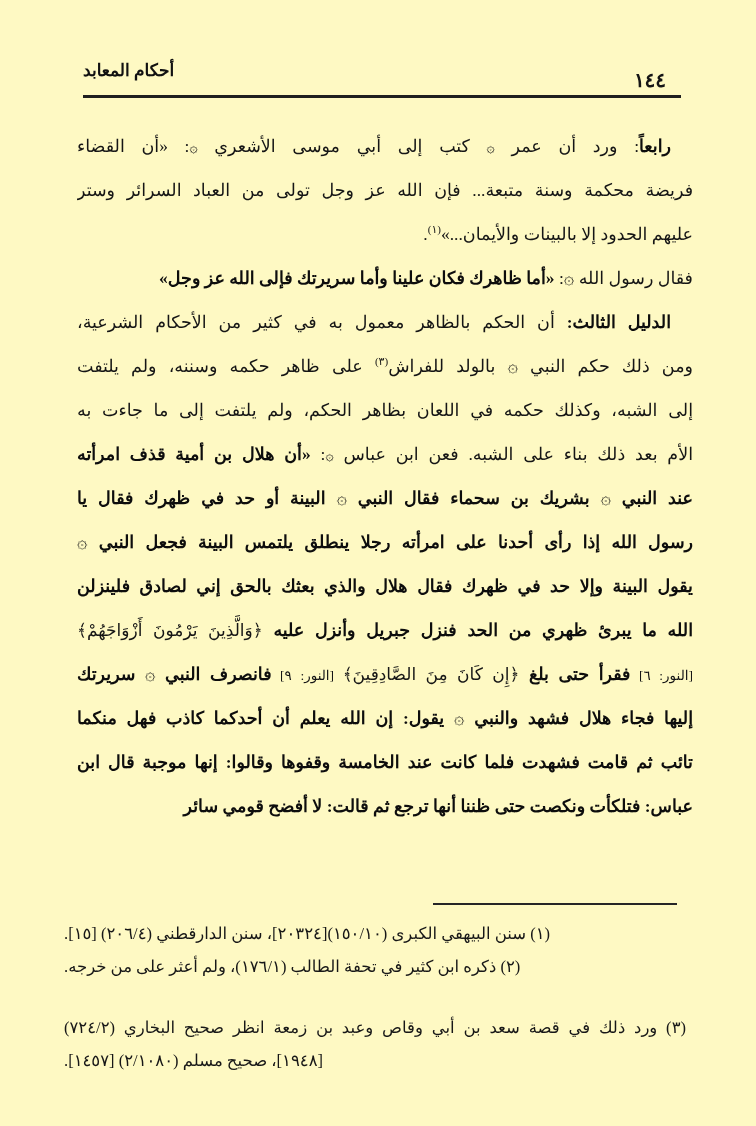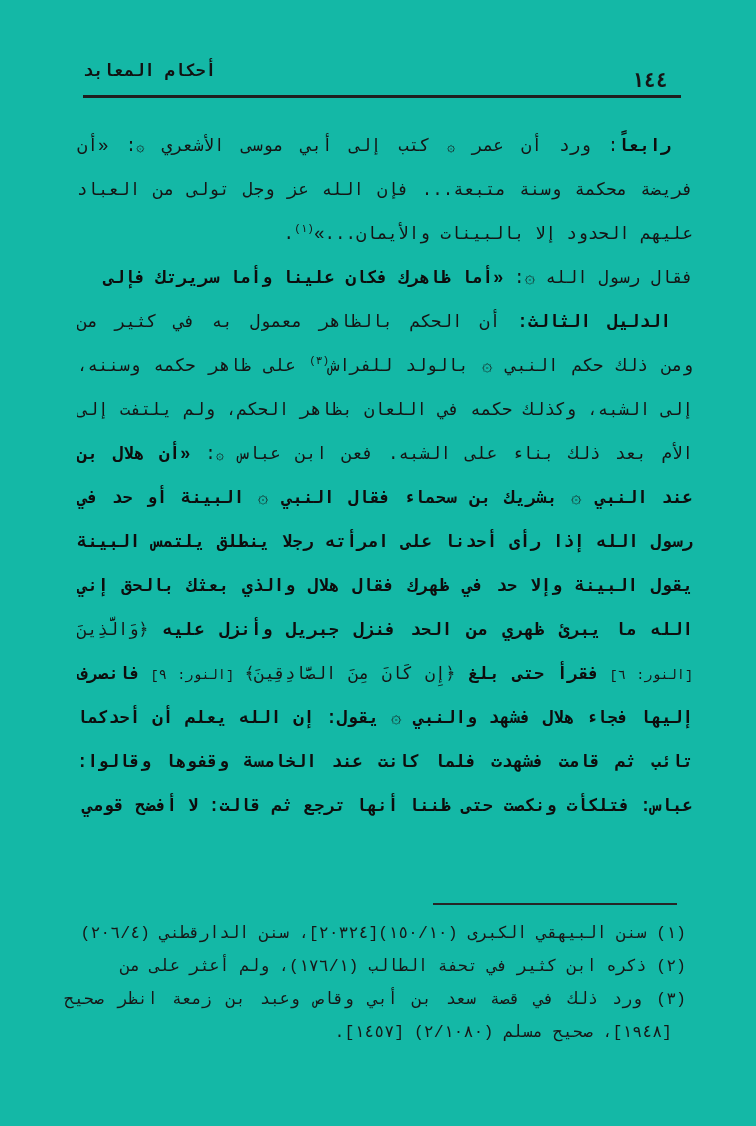--- a/index.html
+++ b/index.html
@@ -1,23 +1,23 @@
 <!DOCTYPE html>
 <html lang="ar"><head>
 <meta charset="utf-8">
 <style>
   html, body { margin: 0; padding: 0; background: #e8e8e8; }
   .page {
     position: relative;
     width: 756px;
     height: 1126px;
     margin: 0 auto;
-    background: #14b8a6;
+    background: #fef9c3;
     color: #161616;
-    font-family: Liberation Mono, monospace;
+    font-family: Liberation Serif, serif;
     overflow: hidden;
   }
   
   .header-title {
     position: absolute;
     left: 83px; top: 60px;
     font-size: 17px;
     font-weight: bold;
     direction: rtl;
     color: #111;
@@ -81,23 +81,23 @@
     left: 64px; top: 917px;
     width: 622px;
     direction: rtl;
     font-size: 16.5px;
     color: #171717;
   }
   .fline {
     line-height: 33px;
     height: 33px;
     overflow: hidden;
-    text-align: right;
+    text-align: left;
   }
-  .fline.j { text-align: justify; text-align-last: justify; }
+  .fline.j { text-align: justify; text-align-last: justify; margin-top: 28px; }
   .fline.cont { padding-right: 14px; }
 </style>
 </head>
 <body>
 
 <div class="page">
   <div class="header-title">أحكام المعابد</div>
   <div class="page-number">١٤٤</div>
   <div class="header-rule"></div>
 

